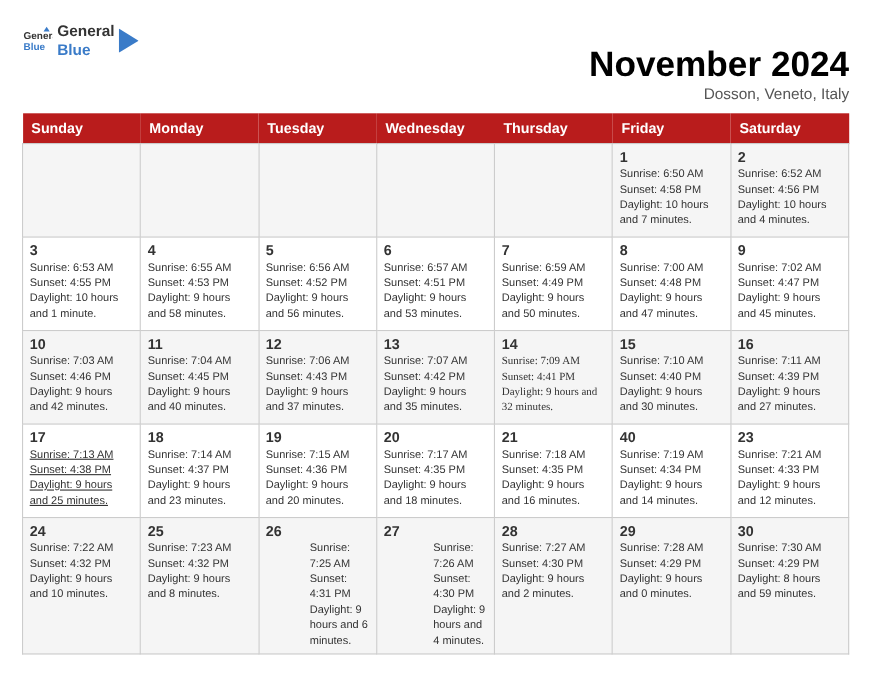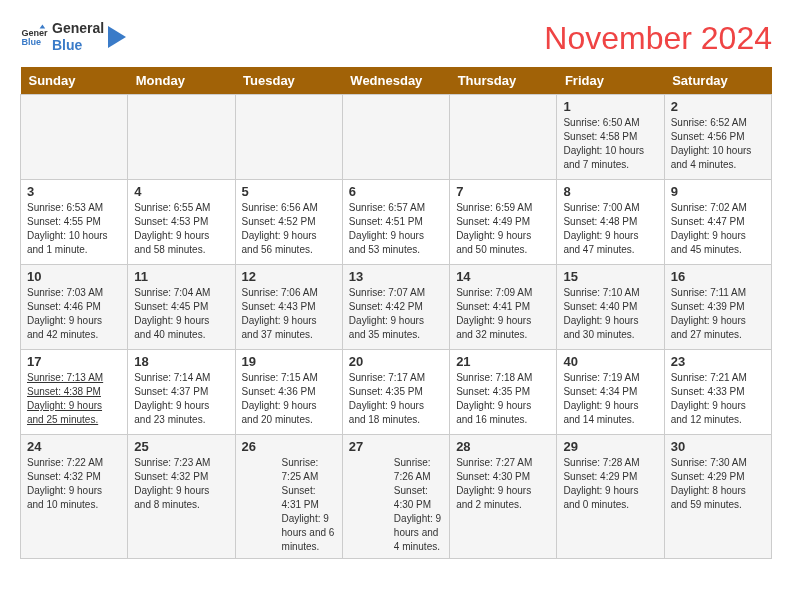--- a/index.html
+++ b/index.html
@@ -23,34 +23,35 @@
     }
     .logo-icon {
       width: 28px;
       height: 28px;
     }
     .title-block {
       text-align: right;
     }
     .month-title {
       font-size: 32px;
-      font-weight: normal;
-      color: #ef4444;
+      font-weight: bold;
+      color: #000000;
+      margin-top: 20px;
     }
     .location {
       font-size: 14px;
       color: #555;
     }
     table {
       width: 100%;
       border-collapse: collapse;
       table-layout: fixed;
     }
     thead tr th {
-      background-color: #a16207;
+      background-color: #b91c1c;
       color: #fff;
       text-align: left;
       padding: 6px 8px;
       font-size: 13px;
       font-weight: bold;
     }
     tbody tr td {
       border: 1px solid #ccc;
       vertical-align: top;
       padding: 4px 6px;
@@ -92,20 +93,21 @@
     <div>
       <div style="font-size:14px; font-weight:bold; color:#333; line-height:1.2;">General</div>
       <div style="font-size:14px; font-weight:bold; color:#3a7bc8; line-height:1.2;">Blue</div>
     </div>
     <svg width="18" height="22" viewBox="0 0 18 22">
       <polygon points="0,0 18,11 0,22" fill="#3a7bc8"></polygon>
     </svg>
   </div>
   <div class="title-block">
     <div class="month-title">November 2024</div>
+    <div class="location">Dosson, Veneto, Italy</div>
   </div>
 </div>
 
 <table>
   <thead>
     <tr>
     <th>Sunday</th>
         <th>Monday</th>
         <th>Tuesday</th>
         <th>Wednesday</th>
@@ -198,21 +200,21 @@
 Daylight: 9 hours and 37 minutes.</div>
         </td>
         <td>
           <span class="day-number">13</span>
           <div class="day-info" style="white-space: pre-line;">Sunrise: 7:07 AM
 Sunset: 4:42 PM
 Daylight: 9 hours and 35 minutes.</div>
         </td>
         <td>
           <span class="day-number">14</span>
-          <div class="day-info" style="white-space: pre-line;">Sunrise: 7:09 AM
+          <div class="day-info" style="white-space: pre-line; font-family: Liberation Serif, serif;">Sunrise: 7:09 AM
 Sunset: 4:41 PM
 Daylight: 9 hours and 32 minutes.</div>
         </td>
         <td>
           <span class="day-number">15</span>
           <div class="day-info" style="white-space: pre-line;">Sunrise: 7:10 AM
 Sunset: 4:40 PM
 Daylight: 9 hours and 30 minutes.</div>
         </td>
         <td>

